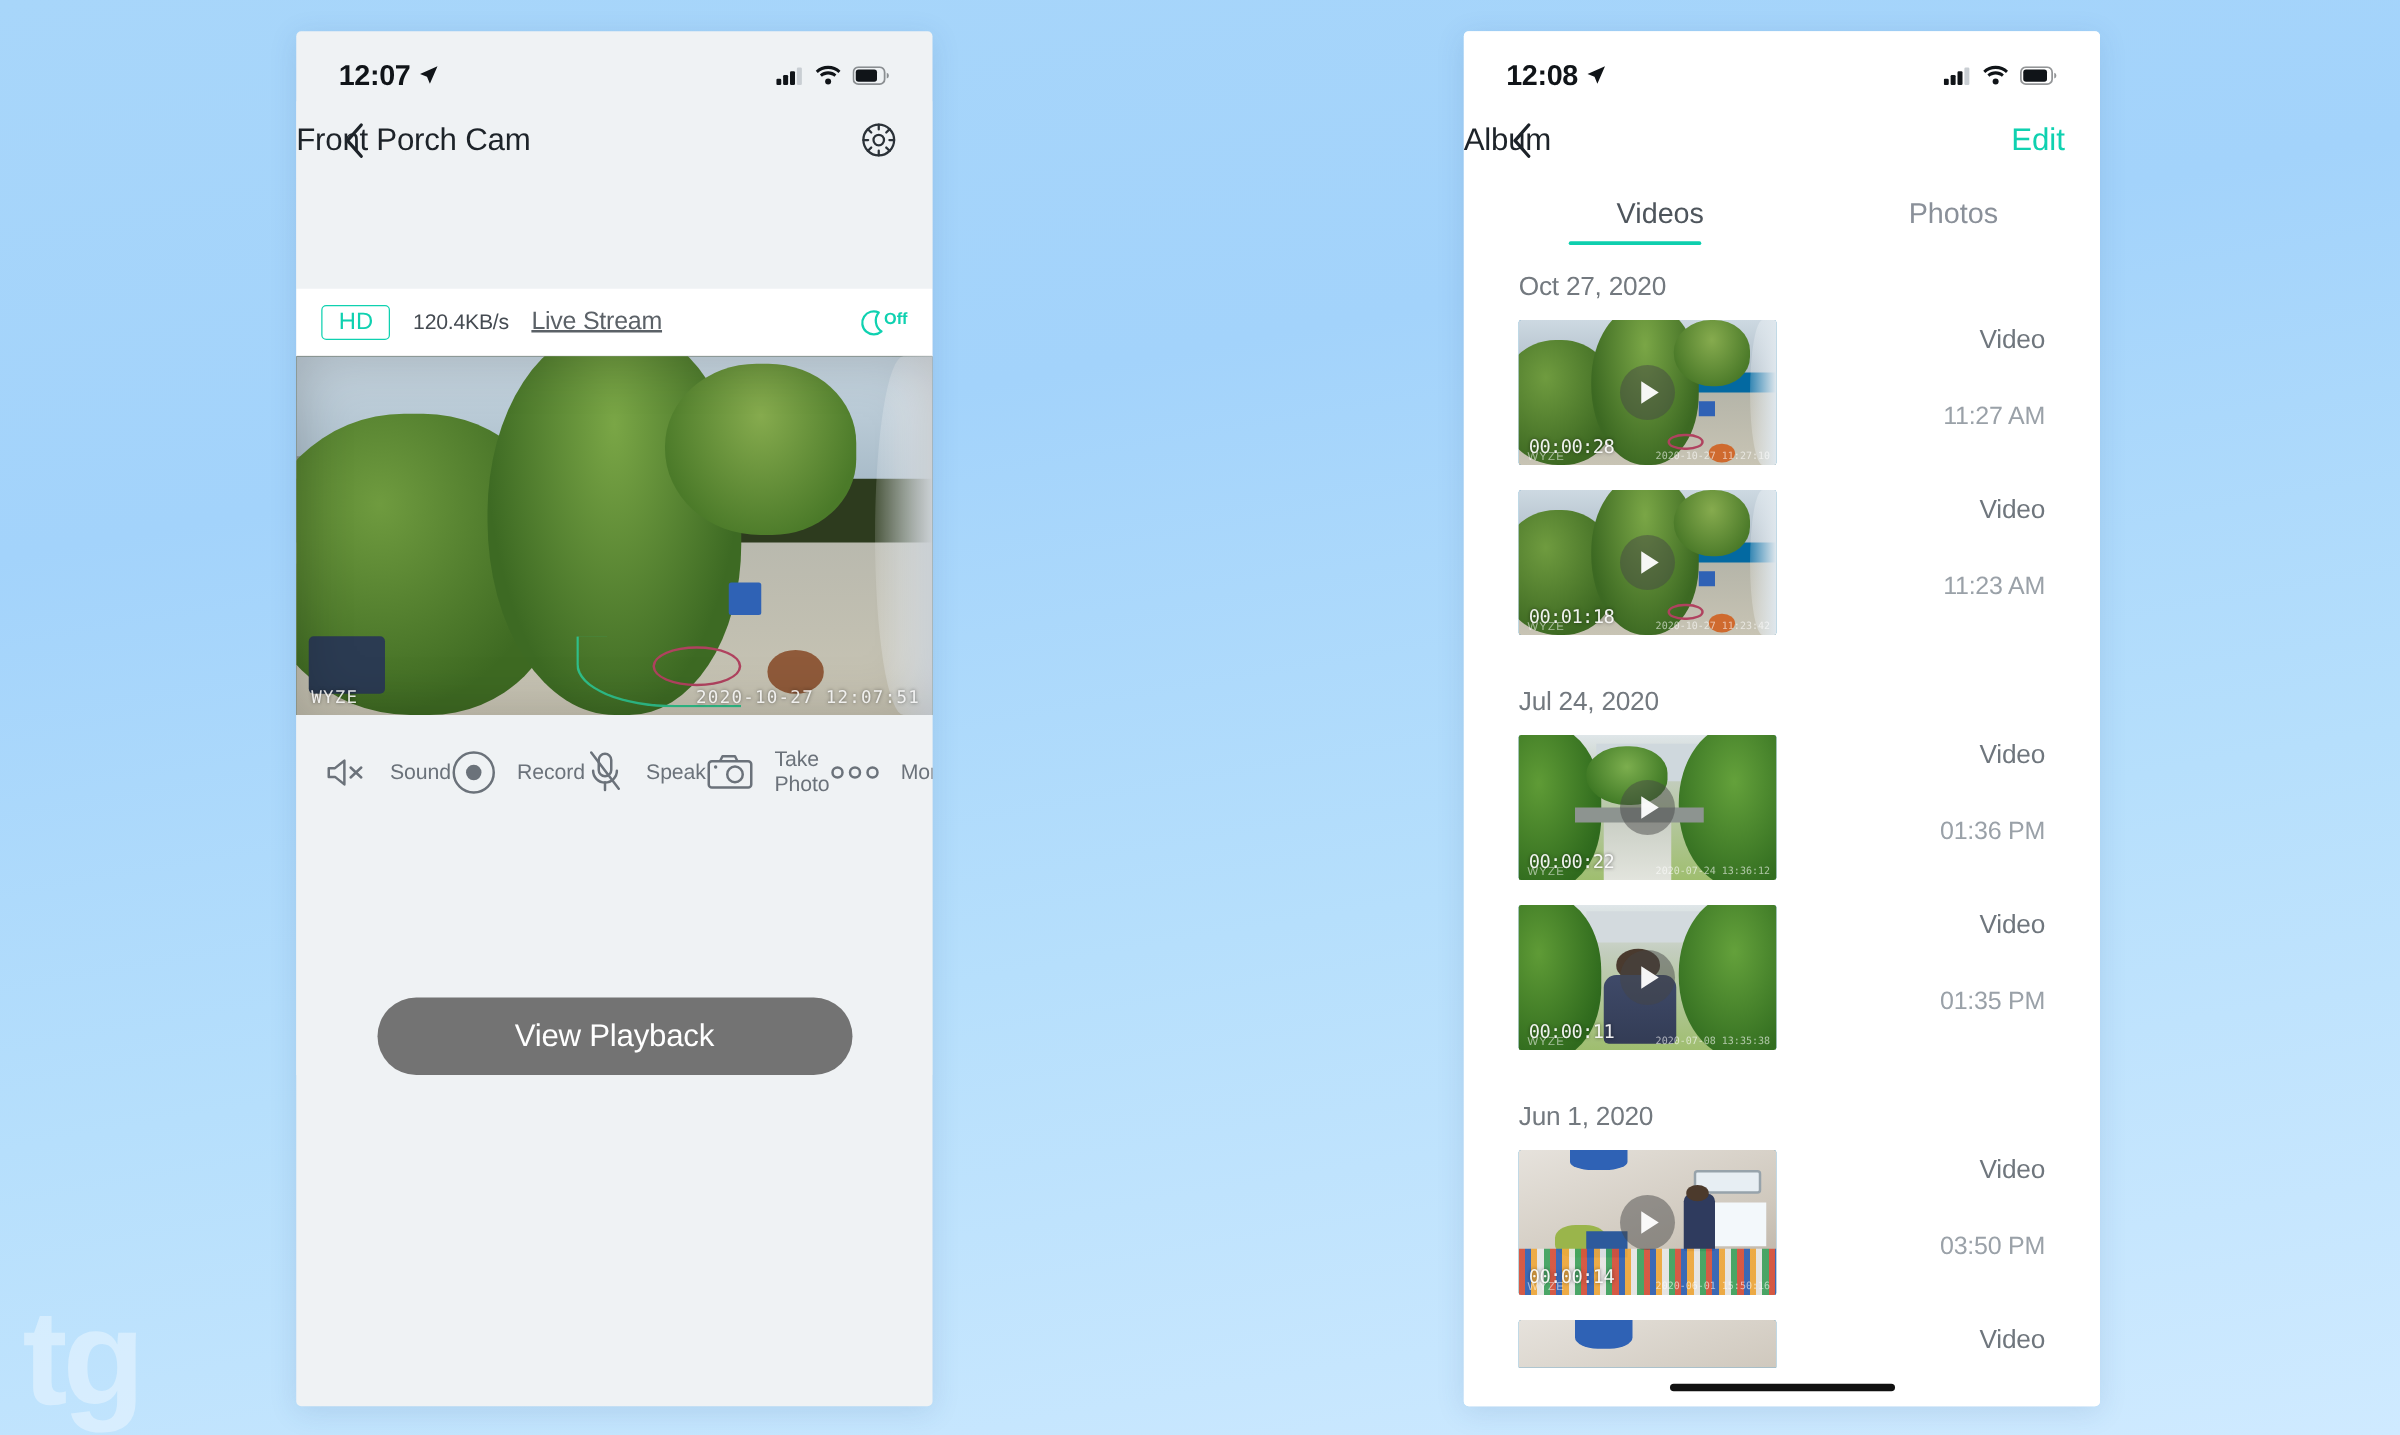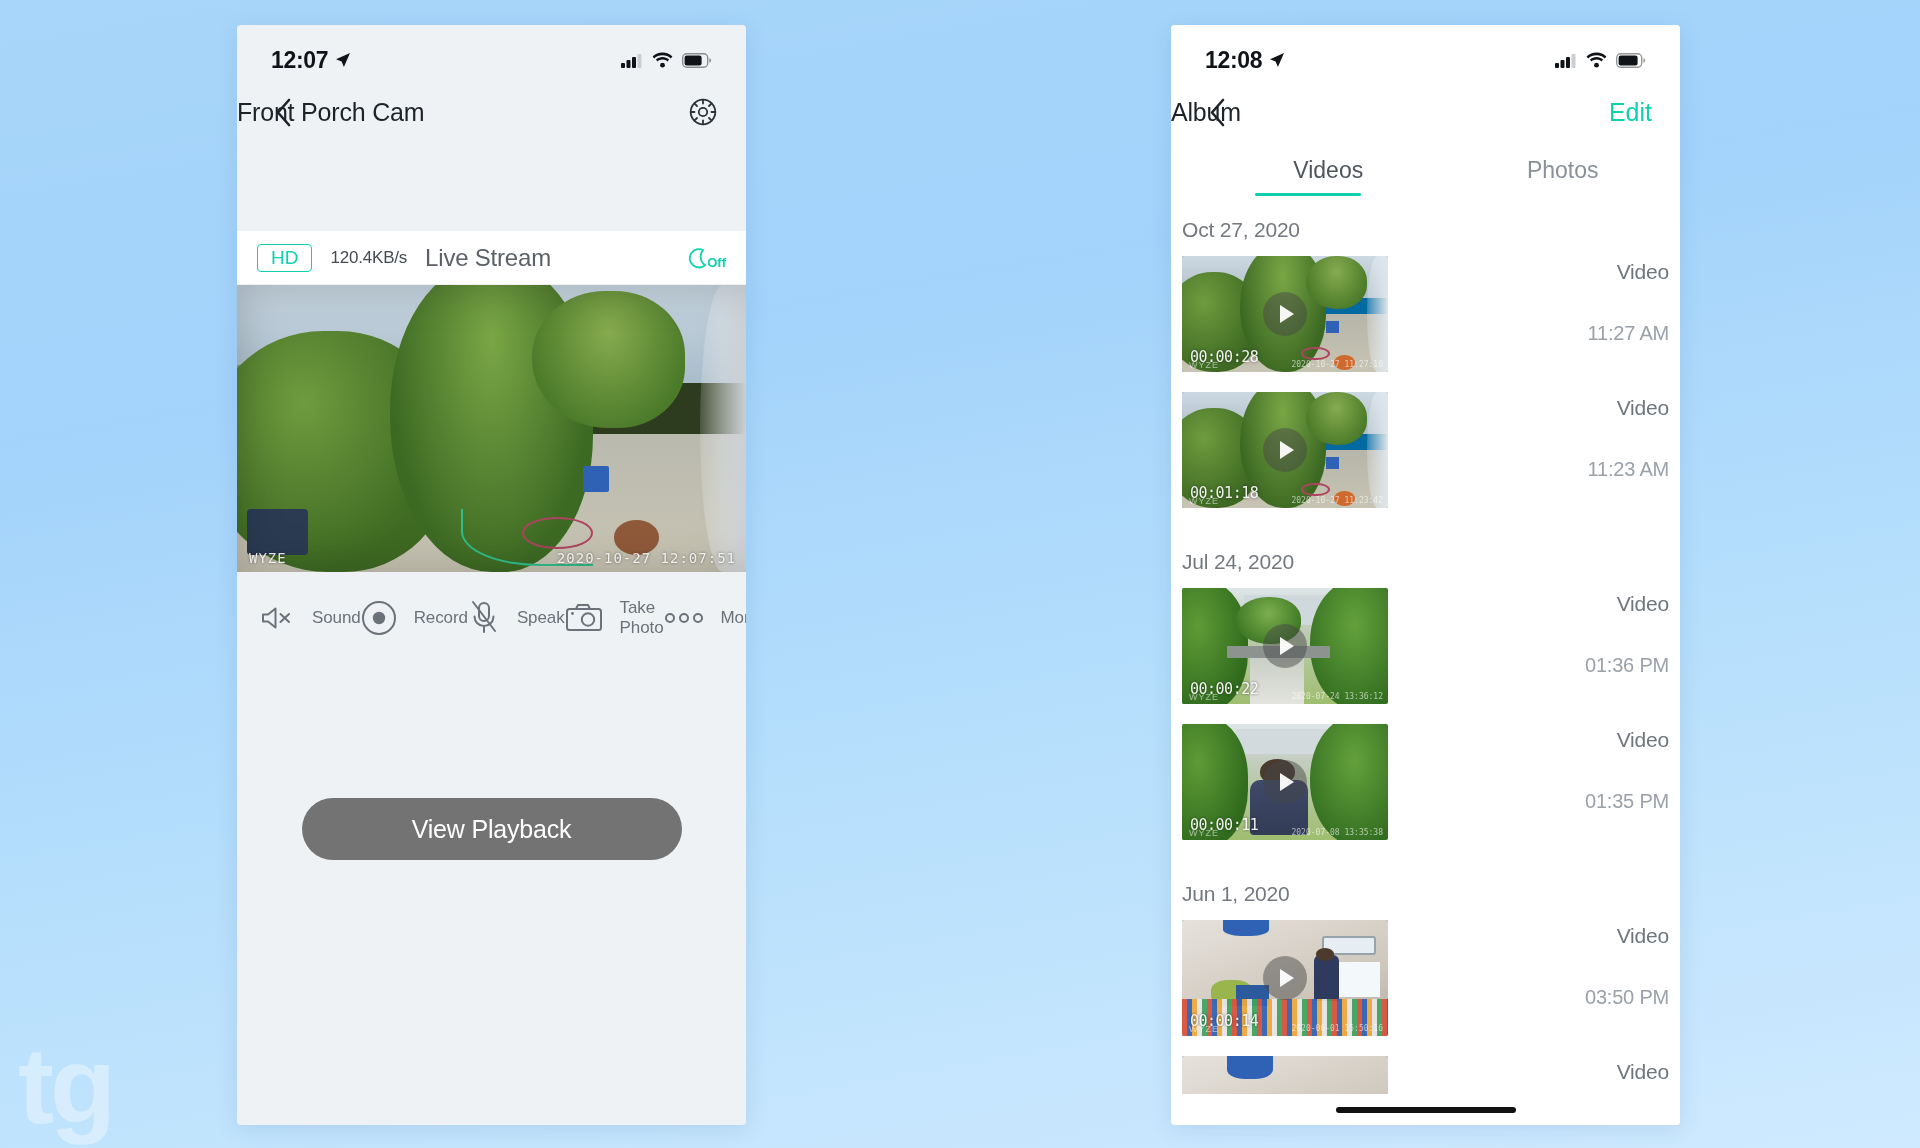--- a/index.html
+++ b/index.html
@@ -99,24 +99,24 @@
   }
   .hd-badge {
     border: 1.5px solid #0fd1b0;
     border-radius: 4px;
     color: #0fd1b0;
     font-size: 19px;
     padding: 3px 13px 4px;
     line-height: 1;
   }
   .kbps { font-size: 17px; color: #454b52; letter-spacing: -0.2px; }
-  .live-label { font-size: 24px; color: #5b6167; letter-spacing: -0.2px; }
+  .live-label { font-size: 20px; color: #5b6167; letter-spacing: -0.2px; text-decoration: underline; }
   .night-mode {
     margin-left: auto;
-    display: flex; align-items: flex-end;
+    display: flex; align-items: center;
     color: #0fd1b0;
     gap: 1px;
   }
   .night-off { font-size: 13px; font-weight: 700; color: #0fd1b0; margin-left:-4px; margin-top:-7px;}
 
   
   .video-wrap {
     position: relative;
     height: 287px;
     overflow: hidden;
@@ -193,21 +193,21 @@
     width: 106px; height: 3px;
     background: #0ecfae;
     border-radius: 2px;
   }
 
   
   .album-list {
     background: #fff;
     height: 898px;
     overflow: hidden;
-    padding: 0 11px;
+    padding: 0 44px;
     position: relative;
   }
   .date-head {
     font-size: 21px;
     color: #73797f;
     padding: 22px 0 14px 0;
     letter-spacing: -0.2px;
   }
   .media-row {
     display: flex;

